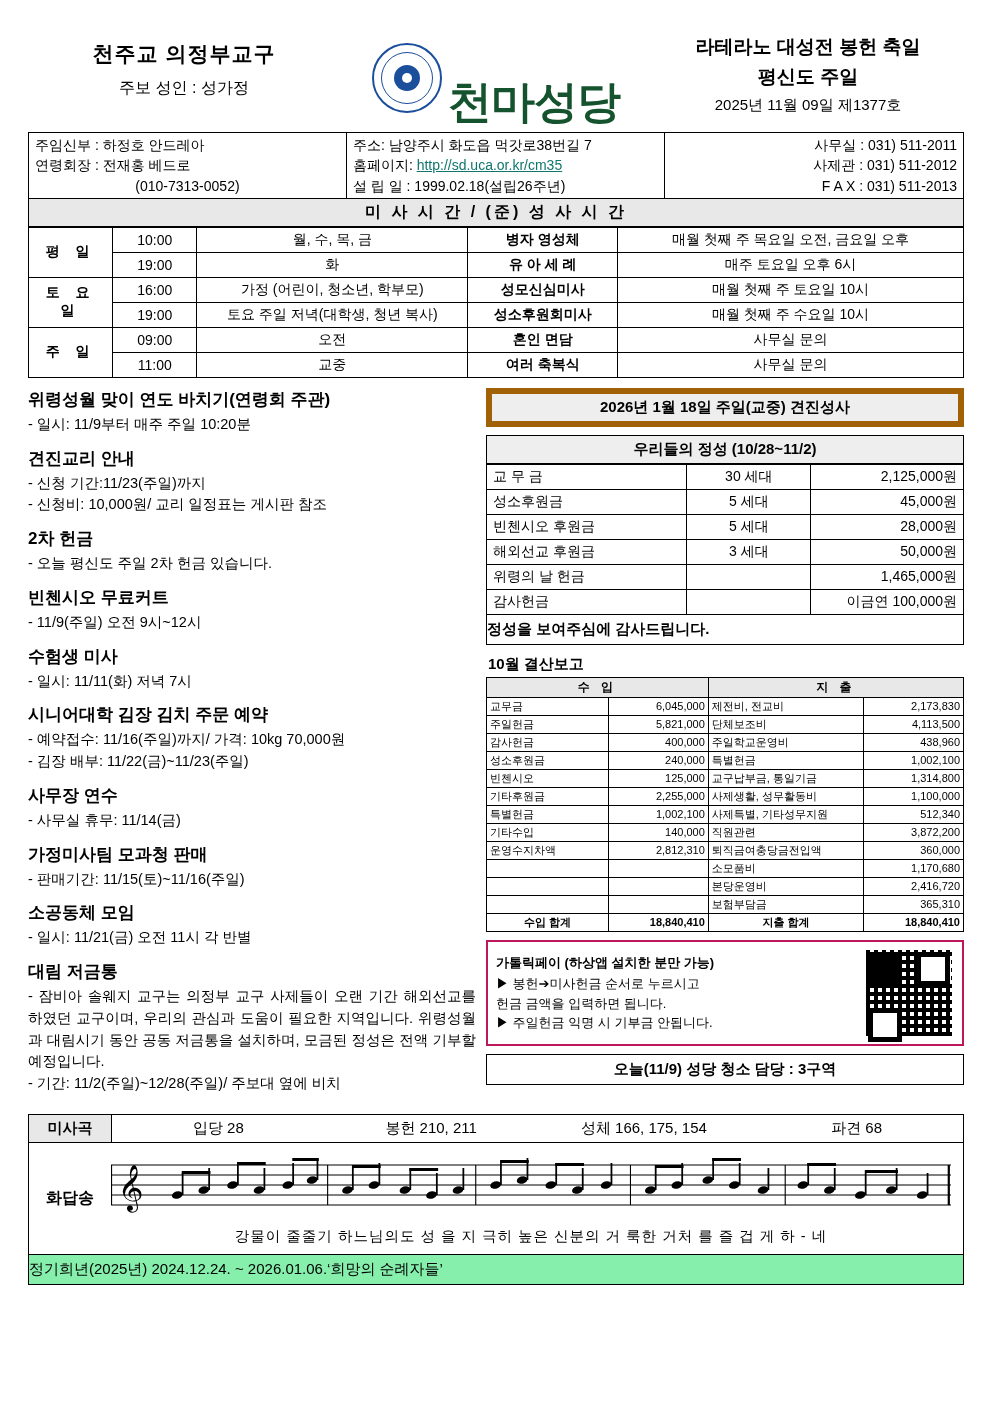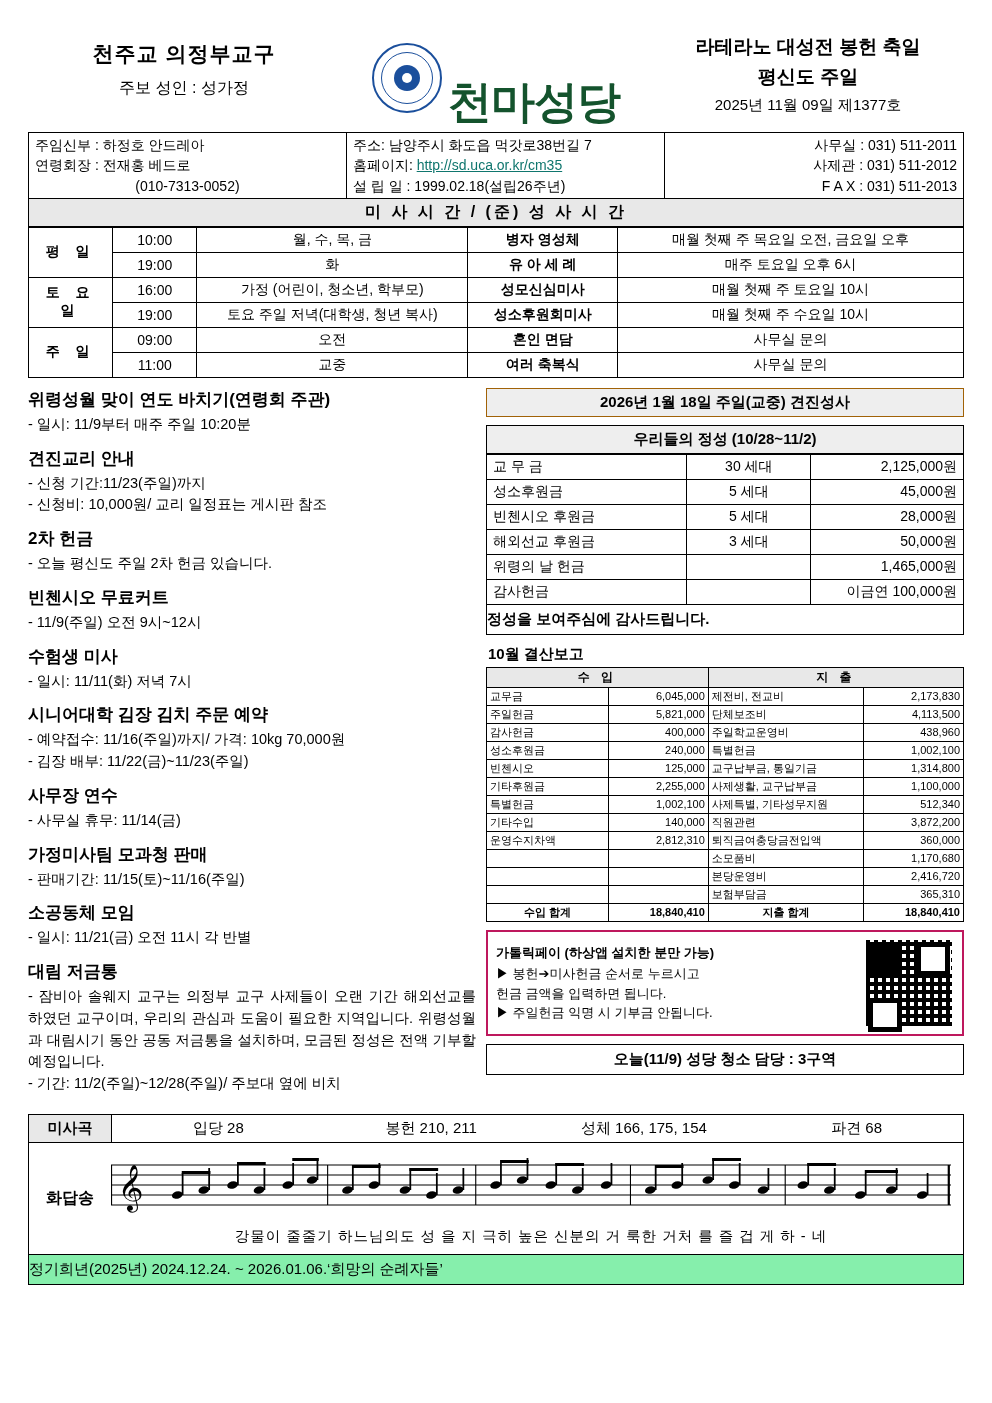--- a/index.html
+++ b/index.html
@@ -39,21 +39,21 @@
   .mass .val{width:37%;}
   
   .cols{display:flex;gap:10px;margin-top:10px;}
   .colL{width:448px;}
   .colR{width:calc(100% - 458px);}
   .notice h3{font-size:17px;margin:0 0 3px 0;font-weight:bold;}
   .notice .blk{margin-bottom:11px;}
   .notice p{font-size:14.5px;margin:0;line-height:1.5;}
   .notice p.just{text-align:justify;}
   
-  .rbox{border:1px solid #a16207;background:#eee;text-align:center;font-size:15px;font-weight:bold;padding:4px 0;margin-bottom:8px;}
+  .rbox{border:6px solid #a16207;background:#eee;text-align:center;font-size:15px;font-weight:bold;padding:4px 0;margin-bottom:8px;}
   .rbox2{border:1px solid #000;text-align:center;font-size:15px;font-weight:bold;padding:4px 0;margin-bottom:0;background:#eee;}
   .offer{width:100%;font-size:14px;margin-bottom:0;}
   .offer td{border:1px solid #000;padding:3px 6px;}
   .offer .nm{width:42%;}
   .offer .hh{width:26%;text-align:center;}
   .offer .amt{text-align:right;width:32%;}
   .offer .thanks{text-align:left;font-size:15px;font-weight:bold;padding:5px 0;}
   .secthead{font-size:15px;font-weight:bold;margin:10px 0 3px 2px;}
   .fin{width:100%;font-size:11px;border:1px solid #000;}
   .fin td,.fin th{border:1px solid #000;padding:1px 3px;}
@@ -304,21 +304,21 @@
         </tr>
         <tr>
           <td class="lbl">빈첸시오</td>
           <td class="num">125,000</td>
           <td class="lbl2">교구납부금, 통일기금</td>
           <td class="num2">1,314,800</td>
         </tr>
         <tr>
           <td class="lbl">기타후원금</td>
           <td class="num">2,255,000</td>
-          <td class="lbl2">사제생활, 교구납부금</td>
+          <td class="lbl2">사제생활, 성무활동비</td>
           <td class="num2">1,100,000</td>
         </tr>
         <tr>
           <td class="lbl">특별헌금</td>
           <td class="num">1,002,100</td>
           <td class="lbl2">사제특별, 기타성무지원</td>
           <td class="num2">512,340</td>
         </tr>
         <tr>
           <td class="lbl">기타수입</td>

